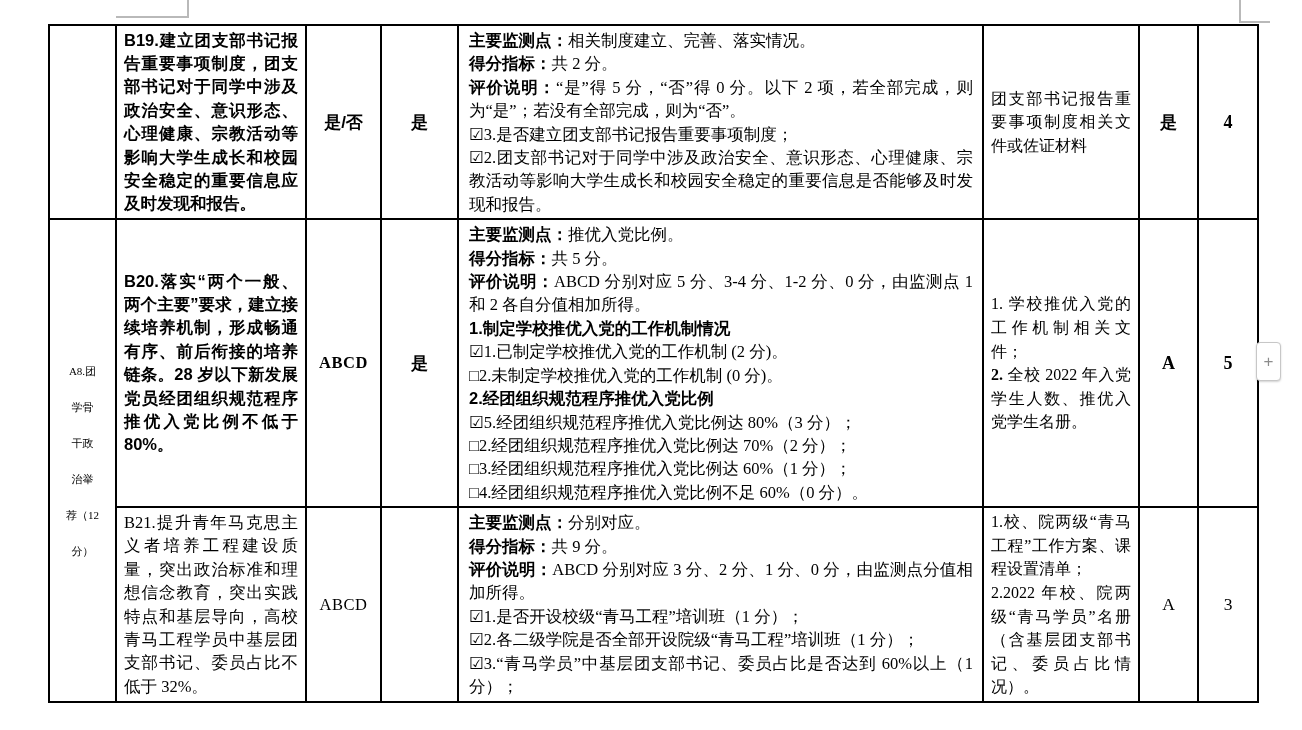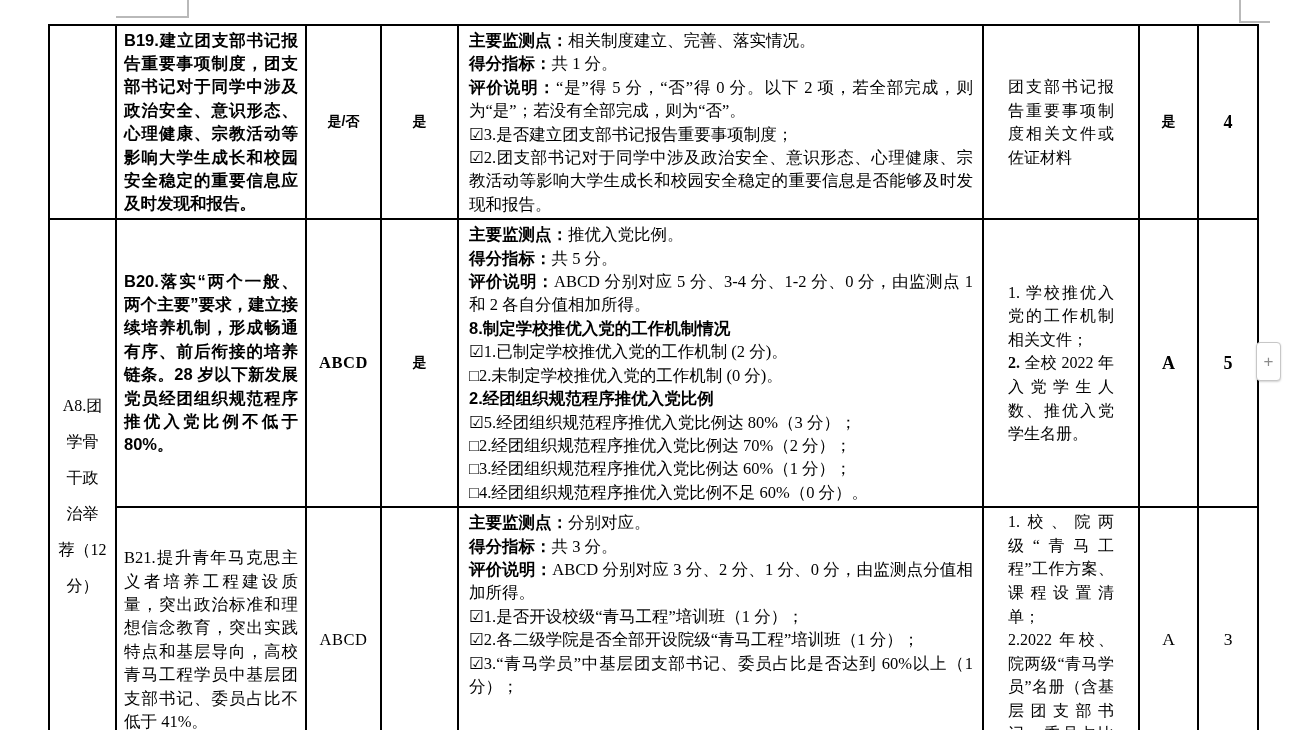--- a/index.html
+++ b/index.html
@@ -19,36 +19,36 @@
 
   table.rubric{
     position:absolute;left:48px;top:24px;
     border-collapse:collapse;table-layout:fixed;width:1209px;
   }
   td{
     border:2px solid #000;vertical-align:middle;overflow:hidden;
     padding:2px 7px;
   }
   .center{text-align:center;padding:2px 2px;}
-  .hei17{font-family:"Liberation Sans","DejaVu Sans",sans-serif;font-weight:bold;font-size:14px;}
+  .hei17{font-family:"Liberation Sans","DejaVu Sans",sans-serif;font-weight:bold;font-size:17px;}
 
   .group-cell{
     text-align:center;white-space:pre-line;
-    font-size:16px;line-height:36px;padding:2px 1px;
+    font-size:11px;line-height:36px;padding:2px 1px;
   }
   .criteria{
     font-size:16.5px;line-height:23.4px;text-align:justify;padding:2px 7px;border-radius:24px;
   }
   .criteria.bold-c{font-family:"Liberation Sans","DejaVu Sans",sans-serif;font-weight:bold;}
 
   td.main-cell{vertical-align:top;padding:3px 9px 2px 10px;}
   .para{font-size:16.5px;line-height:23.4px;text-align:justify;}
   .para .b{font-family:"Liberation Sans","DejaVu Sans",sans-serif;font-weight:bold;}
 
-  td.materials-cell{padding:2px 24px;}
+  td.materials-cell{padding:2px 7px;}
   .materials-cell .para{font-size:16px;line-height:23.6px;}
   .materials-cell .para .b{font-family:"Liberation Serif","DejaVu Serif",serif;font-weight:bold;}
 
   .serif-bold{font-weight:bold;font-size:18px;}
   .serif-reg{font-size:17.5px;}
   .abcd-bold{font-weight:bold;font-size:16.5px;letter-spacing:.5px;}
   .abcd-reg{font-size:16.5px;letter-spacing:.5px;}
 
   
   .plus-btn{
@@ -83,21 +83,21 @@
         <col style="width:60px">
     </colgroup>
     <tbody>
         <tr style="height:191px">
       <td></td>
       <td class="criteria bold-c">B19.建立团支部书记报告重要事项制度，团支部书记对于同学中涉及政治安全、意识形态、心理健康、宗教活动等影响大学生成长和校园安全稳定的重要信息应及时发现和报告。</td>
       <td class="center hei17">是/否</td>
       <td class="center hei17">是</td>
       <td class="main-cell">
             <div class="para"><span class="b">主要监测点：</span><span>相关制度建立、完善、落实情况。</span></div>
-            <div class="para"><span class="b">得分指标：</span><span>共 1 分。</span></div>
+            <div class="para"><span class="b">得分指标：</span><span>共 2 分。</span></div>
             <div class="para"><span class="b">评价说明：</span><span>“是”得 5 分，“否”得 0 分。以下 2 项，若全部完成，则为“是”；若没有全部完成，则为“否”。</span></div>
             <div class="para"><span>☑3.是否建立团支部书记报告重要事项制度；</span></div>
             <div class="para"><span>☑2.团支部书记对于同学中涉及政治安全、意识形态、心理健康、宗教活动等影响大学生成长和校园安全稳定的重要信息是否能够及时发现和报告。</span></div>
           </td>
       <td class="materials-cell">
             <div class="para"><span>团支部书记报告重要事项制度相关文件或佐证材料</span></div>
           </td>
       <td class="center hei17">是</td>
       <td class="center serif-bold">4</td>
     </tr>
@@ -108,43 +108,43 @@
 治举
 荐（12
 分）</td>
       <td class="criteria bold-c">B20.落实“两个一般、两个主要”要求，建立接续培养机制，形成畅通有序、前后衔接的培养链条。28 岁以下新发展党员经团组织规范程序推优入党比例不低于 80%。</td>
       <td class="center abcd-bold">ABCD</td>
       <td class="center hei17">是</td>
       <td class="main-cell">
             <div class="para"><span class="b">主要监测点：</span><span>推优入党比例。</span></div>
             <div class="para"><span class="b">得分指标：</span><span>共 5 分。</span></div>
             <div class="para"><span class="b">评价说明：</span><span>ABCD 分别对应 5 分、3-4 分、1-2 分、0 分，由监测点 1 和 2 各自分值相加所得。</span></div>
-            <div class="para"><span class="b">8.制定学校推优入党的工作机制情况</span></div>
+            <div class="para"><span class="b">1.制定学校推优入党的工作机制情况</span></div>
             <div class="para"><span>☑1.已制定学校推优入党的工作机制 (2 分)。</span></div>
             <div class="para"><span>□2.未制定学校推优入党的工作机制 (0 分)。</span></div>
             <div class="para"><span class="b">2.经团组织规范程序推优入党比例</span></div>
             <div class="para"><span>☑5.经团组织规范程序推优入党比例达 80%（3 分）；</span></div>
             <div class="para"><span>□2.经团组织规范程序推优入党比例达 70%（2 分）；</span></div>
             <div class="para"><span>□3.经团组织规范程序推优入党比例达 60%（1 分）；</span></div>
             <div class="para"><span>□4.经团组织规范程序推优入党比例不足 60%（0 分）。</span></div>
           </td>
       <td class="materials-cell">
             <div class="para"><span>1. 学校推优入党的工作机制相关文件；</span></div>
             <div class="para"><span class="b">2. </span><span>全校 2022 年入党学生人数、推优入党学生名册。</span></div>
           </td>
       <td class="center serif-bold">A</td>
       <td class="center serif-bold">5</td>
     </tr>
     <tr style="height:190px">
-      <td class="criteria">B21.提升青年马克思主义者培养工程建设质量，突出政治标准和理想信念教育，突出实践特点和基层导向，高校青马工程学员中基层团支部书记、委员占比不低于 41%。</td>
+      <td class="criteria">B21.提升青年马克思主义者培养工程建设质量，突出政治标准和理想信念教育，突出实践特点和基层导向，高校青马工程学员中基层团支部书记、委员占比不低于 32%。</td>
       <td class="center abcd-reg">ABCD</td>
       <td class="center"></td>
       <td class="main-cell">
             <div class="para"><span class="b">主要监测点：</span><span>分别对应。</span></div>
-            <div class="para"><span class="b">得分指标：</span><span>共 3 分。</span></div>
+            <div class="para"><span class="b">得分指标：</span><span>共 9 分。</span></div>
             <div class="para"><span class="b">评价说明：</span><span>ABCD 分别对应 3 分、2 分、1 分、0 分，由监测点分值相加所得。</span></div>
             <div class="para"><span>☑1.是否开设校级“青马工程”培训班（1 分）；</span></div>
             <div class="para"><span>☑2.各二级学院是否全部开设院级“青马工程”培训班（1 分）；</span></div>
             <div class="para"><span>☑3.“青马学员”中基层团支部书记、委员占比是否达到 60%以上（1 分）；</span></div>
           </td>
       <td class="materials-cell">
             <div class="para"><span>1.校、院两级“青马工程”工作方案、课程设置清单；</span></div>
             <div class="para"><span>2.2022 年校、院两级“青马学员”名册（含基层团支部书记、委员占比情况）。</span></div>
           </td>
       <td class="center serif-reg">A</td>

